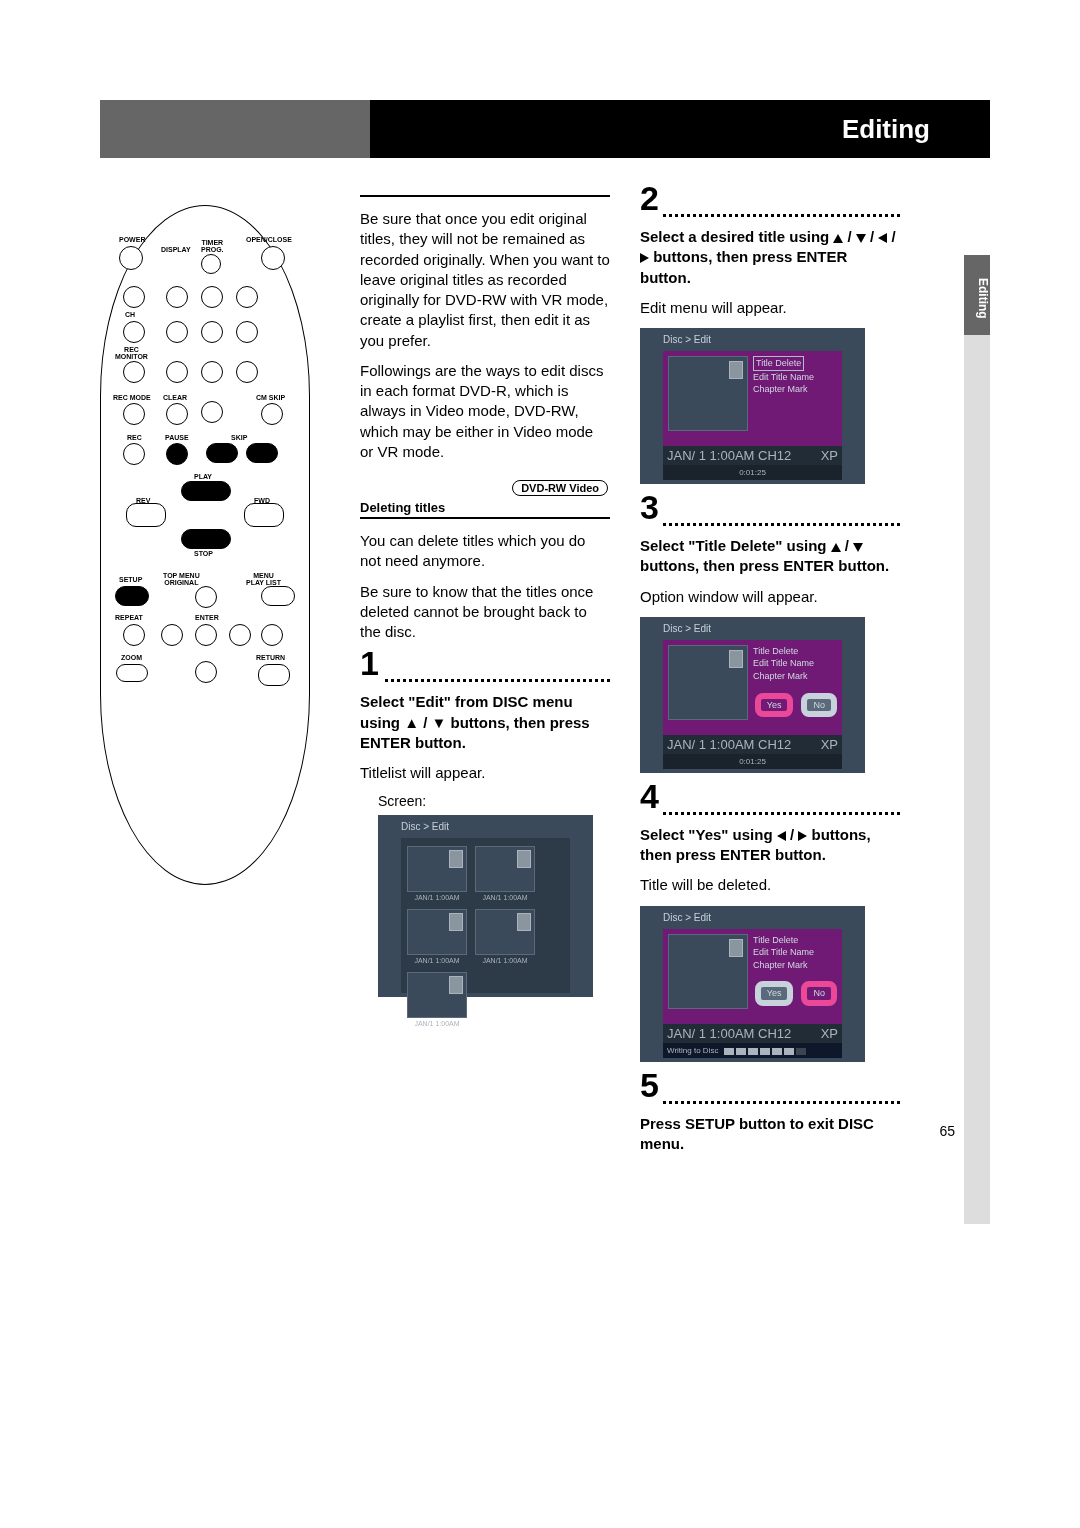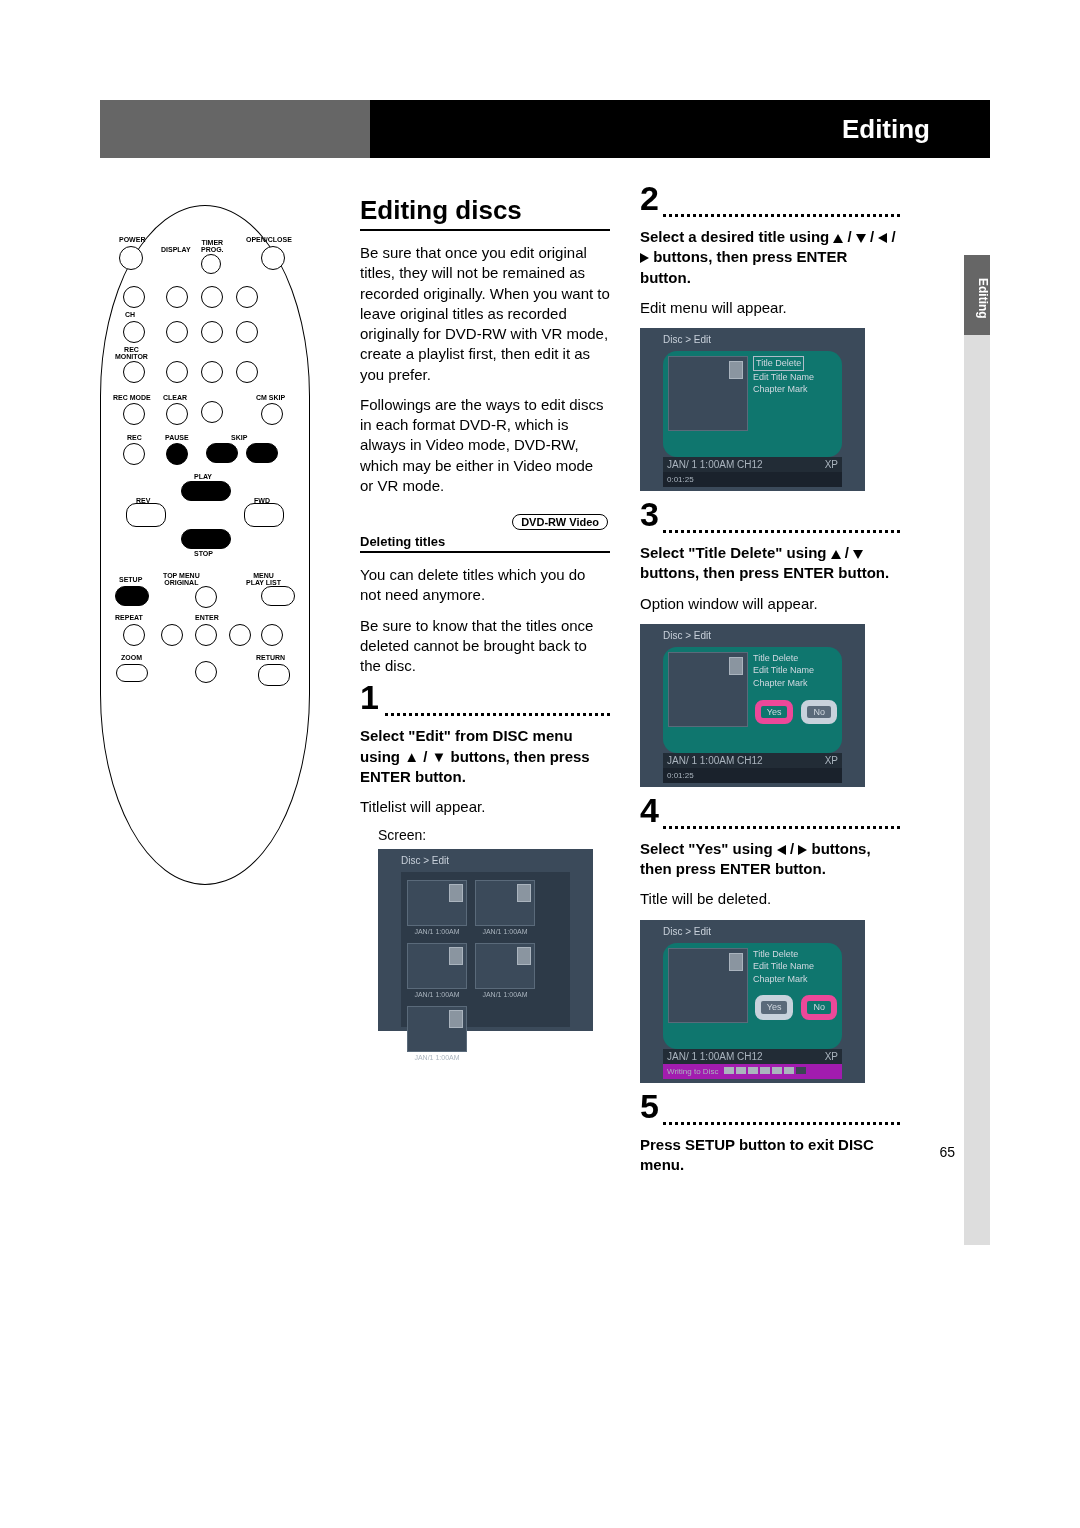--- a/index.html
+++ b/index.html
@@ -129,36 +129,36 @@
   .bold-instr { font-weight: bold; line-height: 1.35; }
   .osd {
     background: #3b4a5a;
     width: 225px;
     padding: 6px 23px 4px;
     margin: 6px 0 20px;
     font-size: 9px;
     color: #b8c4d0;
   }
   .osd-breadcrumb { font-size: 10px; margin-bottom: 6px; color:#c8d0da; }
-  .osd-body { background: #0f766e; height: 106px; display:flex; gap:5px; padding:5px;border-radius:14px; }
+  .osd-body { background: #701a75; height: 95px; display:flex; gap:5px; padding:5px; }
   .osd-thumb { width: 80px; height: 75px; background: #3b4a5a; border: 1px solid #5a6a7a; display:flex; align-items:flex-start; justify-content:flex-end; padding:4px; }
   .osd-thumb-icon { width:14px; height:18px; background:#8a95a0; border:1px solid #aab4be; }
   .osd-menu { flex:1; font-size:9px; line-height:1.4; color:#d0d8e0; }
   .osd-menu-item { white-space:nowrap; }
   .osd-menu-sel { border:1px solid #b0bcc8; padding:0 2px; display:inline-block; }
-  .osd-statusbar { background:#222c36; font-size:10px; padding:2px 4px; color:#aab4be; display:flex; justify-content:space-between; margin-top:0; }
-  .osd-statusbar2 { background:#1a222c; font-size:8px; padding:3px 4px; color:#aab4be; text-align:left; }
+  .osd-statusbar { background:#222c36; font-size:13px; padding:2px 4px; color:#aab4be; display:flex; justify-content:space-between; margin-top:0; }
+  .osd-statusbar2 { background:#1a222c; font-size:8px; padding:3px 4px; color:#aab4be; text-align:center; }
   .osd-grid { background:#2d3a48; height: 155px; display:flex; flex-wrap:wrap; gap:8px; padding:8px 6px; align-content:flex-start; }
   .osd-gcell { width: 60px; }
   .osd-gthumb { height: 46px; background:#3b4a5a; border:1px solid #5a6a7a; display:flex; align-items:flex-start; justify-content:flex-end; padding:3px; }
   .osd-glabel { font-size:7px; text-align:center; margin-top:2px; color:#aab4be; }
   .yn-row { font-size:9px; margin-top:10px; display:flex; gap:8px; justify-content:flex-end; }
   .yn-btn { border:6px solid #ec4899; border-radius:8px; padding:0 6px; }
   .yn-btn.sel { background:#5a6a7a; border-color:#c8d2dc; }
-  .osd-prog { background:#a21caf; padding:3px 4px; font-size:8px; color:#aab4be; display:flex; align-items:flex-start; gap:6px; }
+  .osd-prog { background:#0f172a; padding:3px 4px; font-size:8px; color:#aab4be; display:flex; align-items:flex-end; gap:6px; }
   .osd-prog-bar { display:flex; gap:2px; }
   .osd-prog-seg { width:10px; height:7px; background:#aab4be; }
   .osd-prog-seg.off { background:#3a4552; }
   .page-num { position:absolute; right:125px; bottom:85px; font-size:14px; }
   .tri { display:inline-block; width:0; height:0; vertical-align:middle; }
   .tri-u { border-left:5px solid transparent; border-right:5px solid transparent; border-bottom:9px solid #000; }
   .tri-d { border-left:5px solid transparent; border-right:5px solid transparent; border-top:9px solid #000; }
   .tri-l { border-top:5px solid transparent; border-bottom:5px solid transparent; border-right:9px solid #000; }
   .tri-r { border-top:5px solid transparent; border-bottom:5px solid transparent; border-left:9px solid #000; }
   
@@ -256,21 +256,20 @@
         <div class="rbtn" style="left:160px; top:418px; width:22px; height:22px;"></div>
         <span class="rlbl" style="left:20px; top:448px;">ZOOM</span>
         <div class="rbtn ovbtn" style="left:15px; top:458px; width:32px; height:18px;"></div>
         <div class="rbtn" style="left:94px; top:455px; width:22px; height:22px;"></div>
         <span class="rlbl" style="left:155px; top:448px;">RETURN</span>
         <div class="rbtn ovbtn" style="left:157px; top:458px; width:32px; height:22px;"></div>
       </div>
     </div>
 
     <div class="col-mid">
-      <h2>Editing discs</h2>
       <div class="rule"></div>
       <p>Be sure that once you edit original titles, they will not be remained as recorded originally. When you want to leave original titles as recorded originally for DVD-RW with VR mode, create a playlist first, then edit it as you prefer.</p>
       <p>Followings are the ways to edit discs in each format DVD-R, which is always in Video mode, DVD-RW, which may be either in Video mode or VR mode.</p>
 
       <div class="clearfix" style="margin-top:18px;">
         <span class="pill">DVD-RW Video</span>
       </div>
       <h3 style="margin-top:4px;">Deleting titles</h3>
       <div class="rule-short"></div>
       <p>You can delete titles which you do not need anymore.</p>

